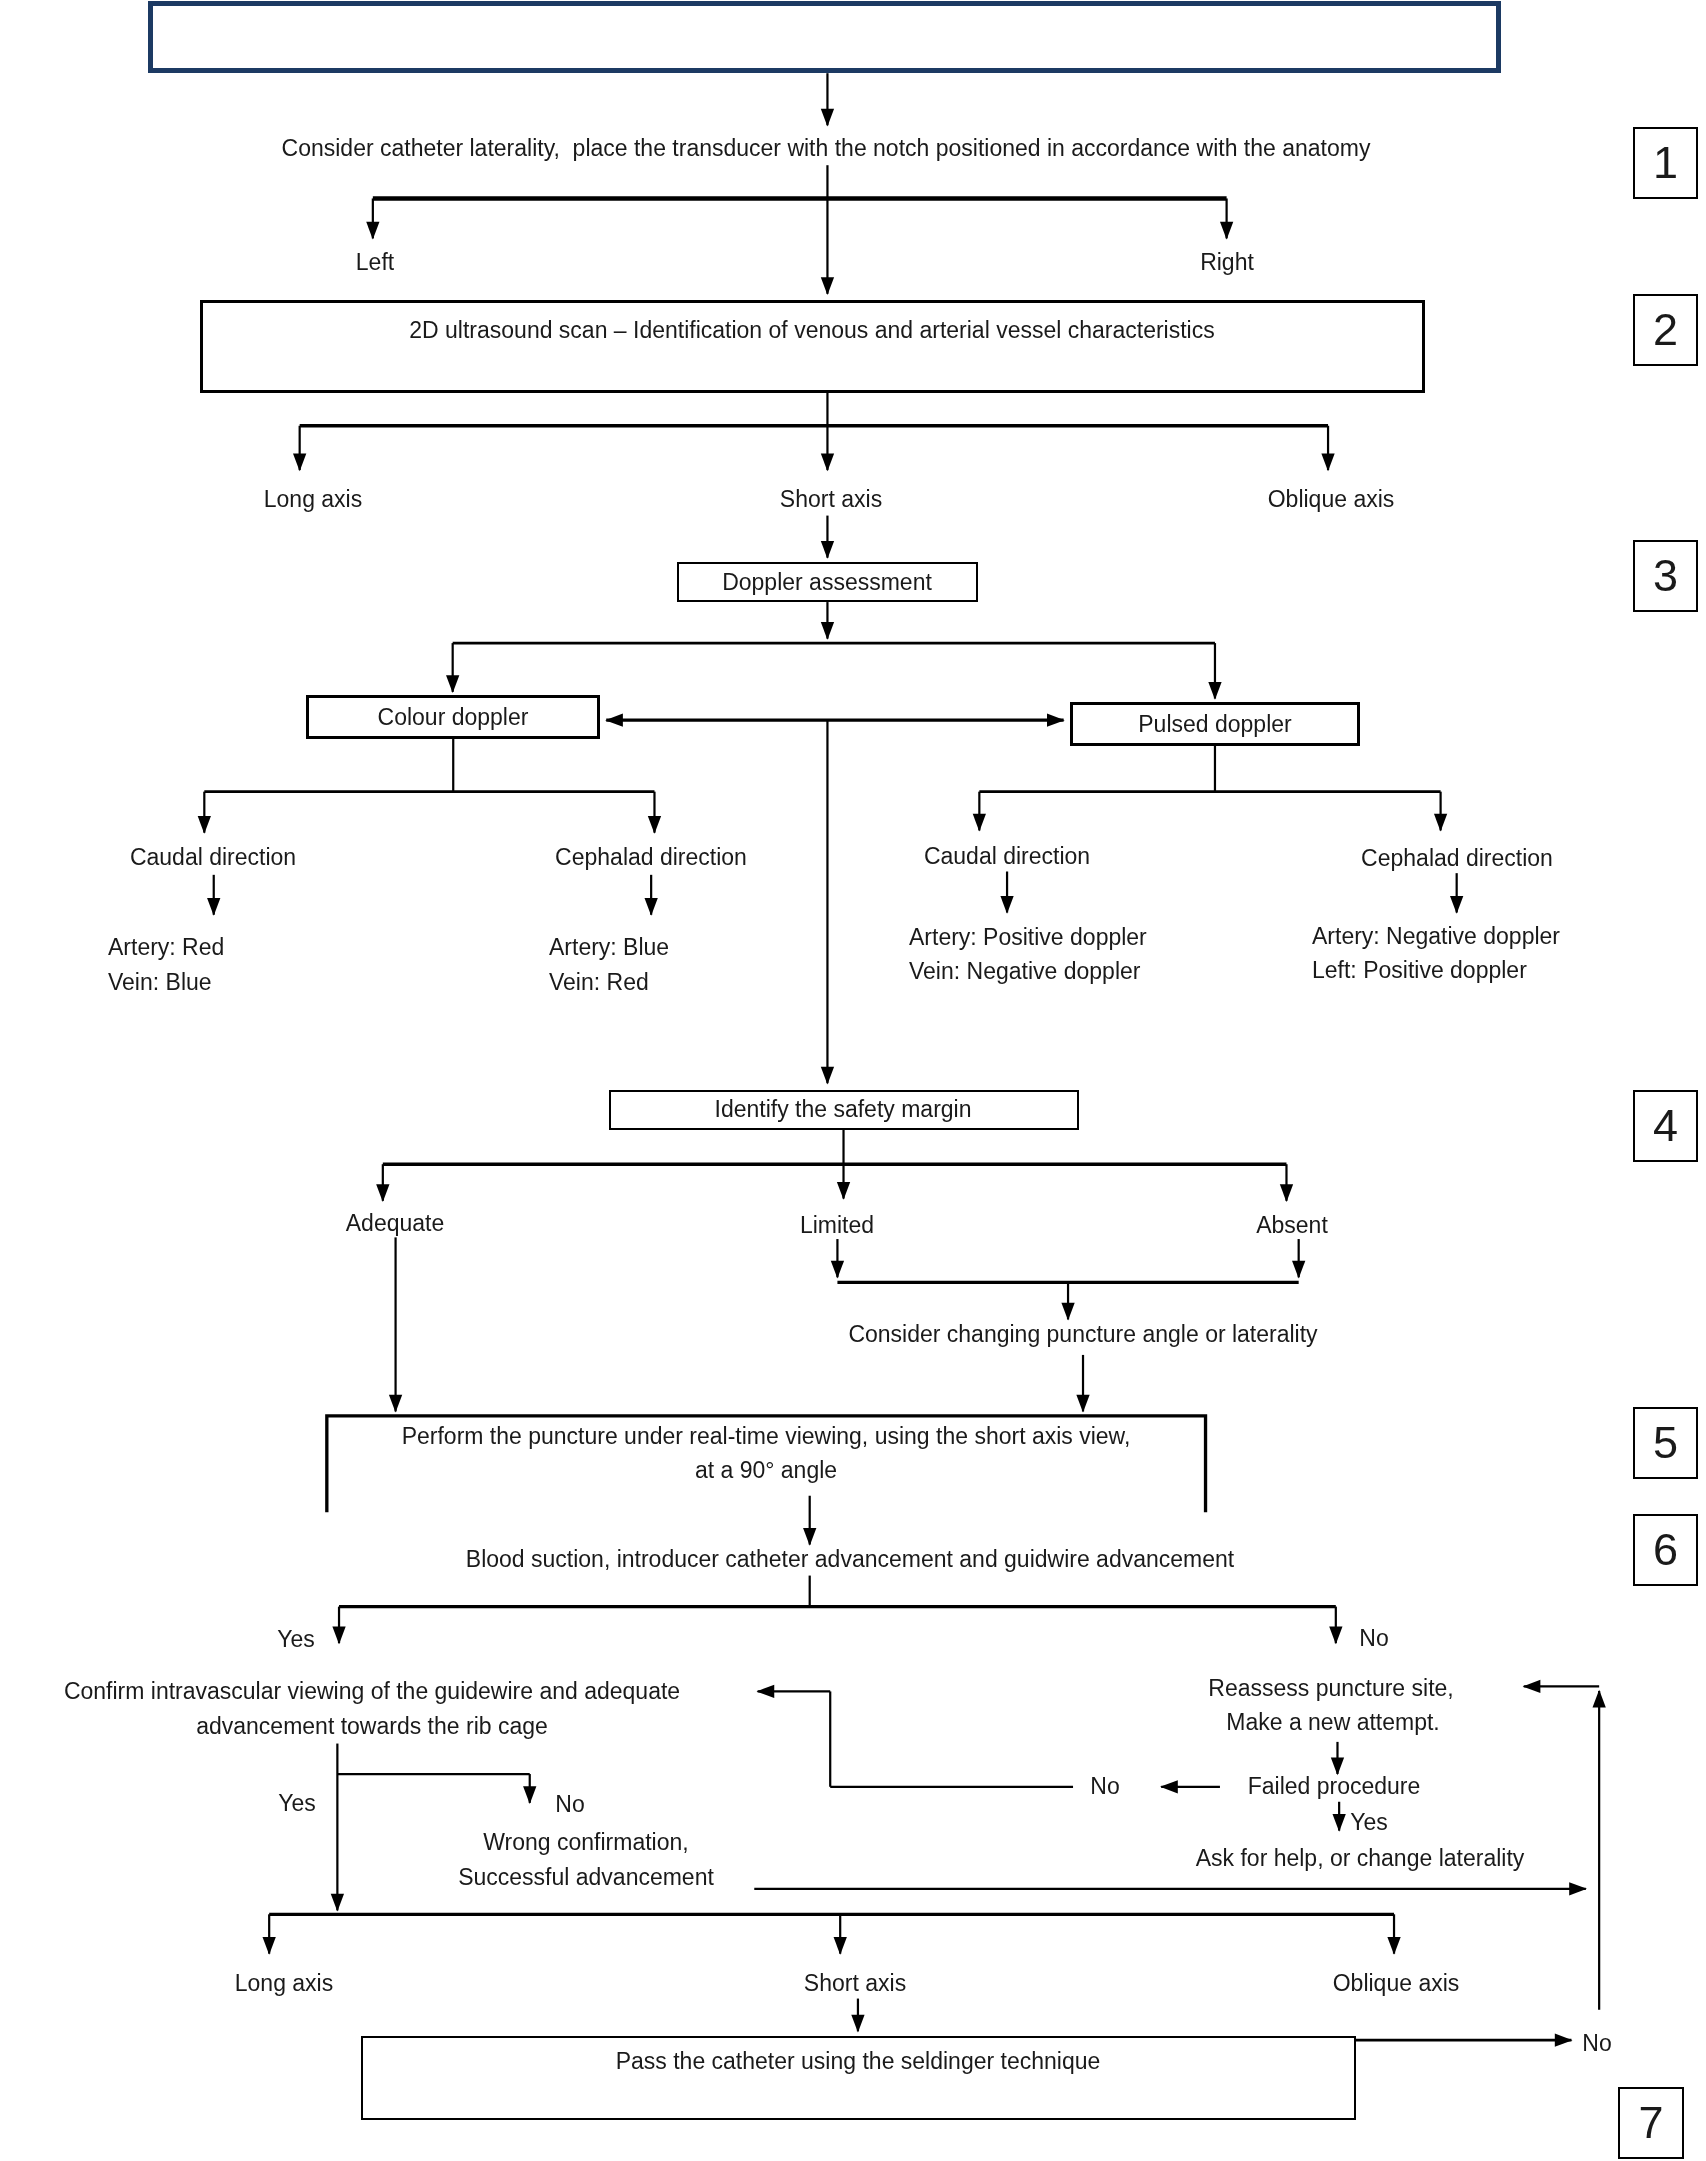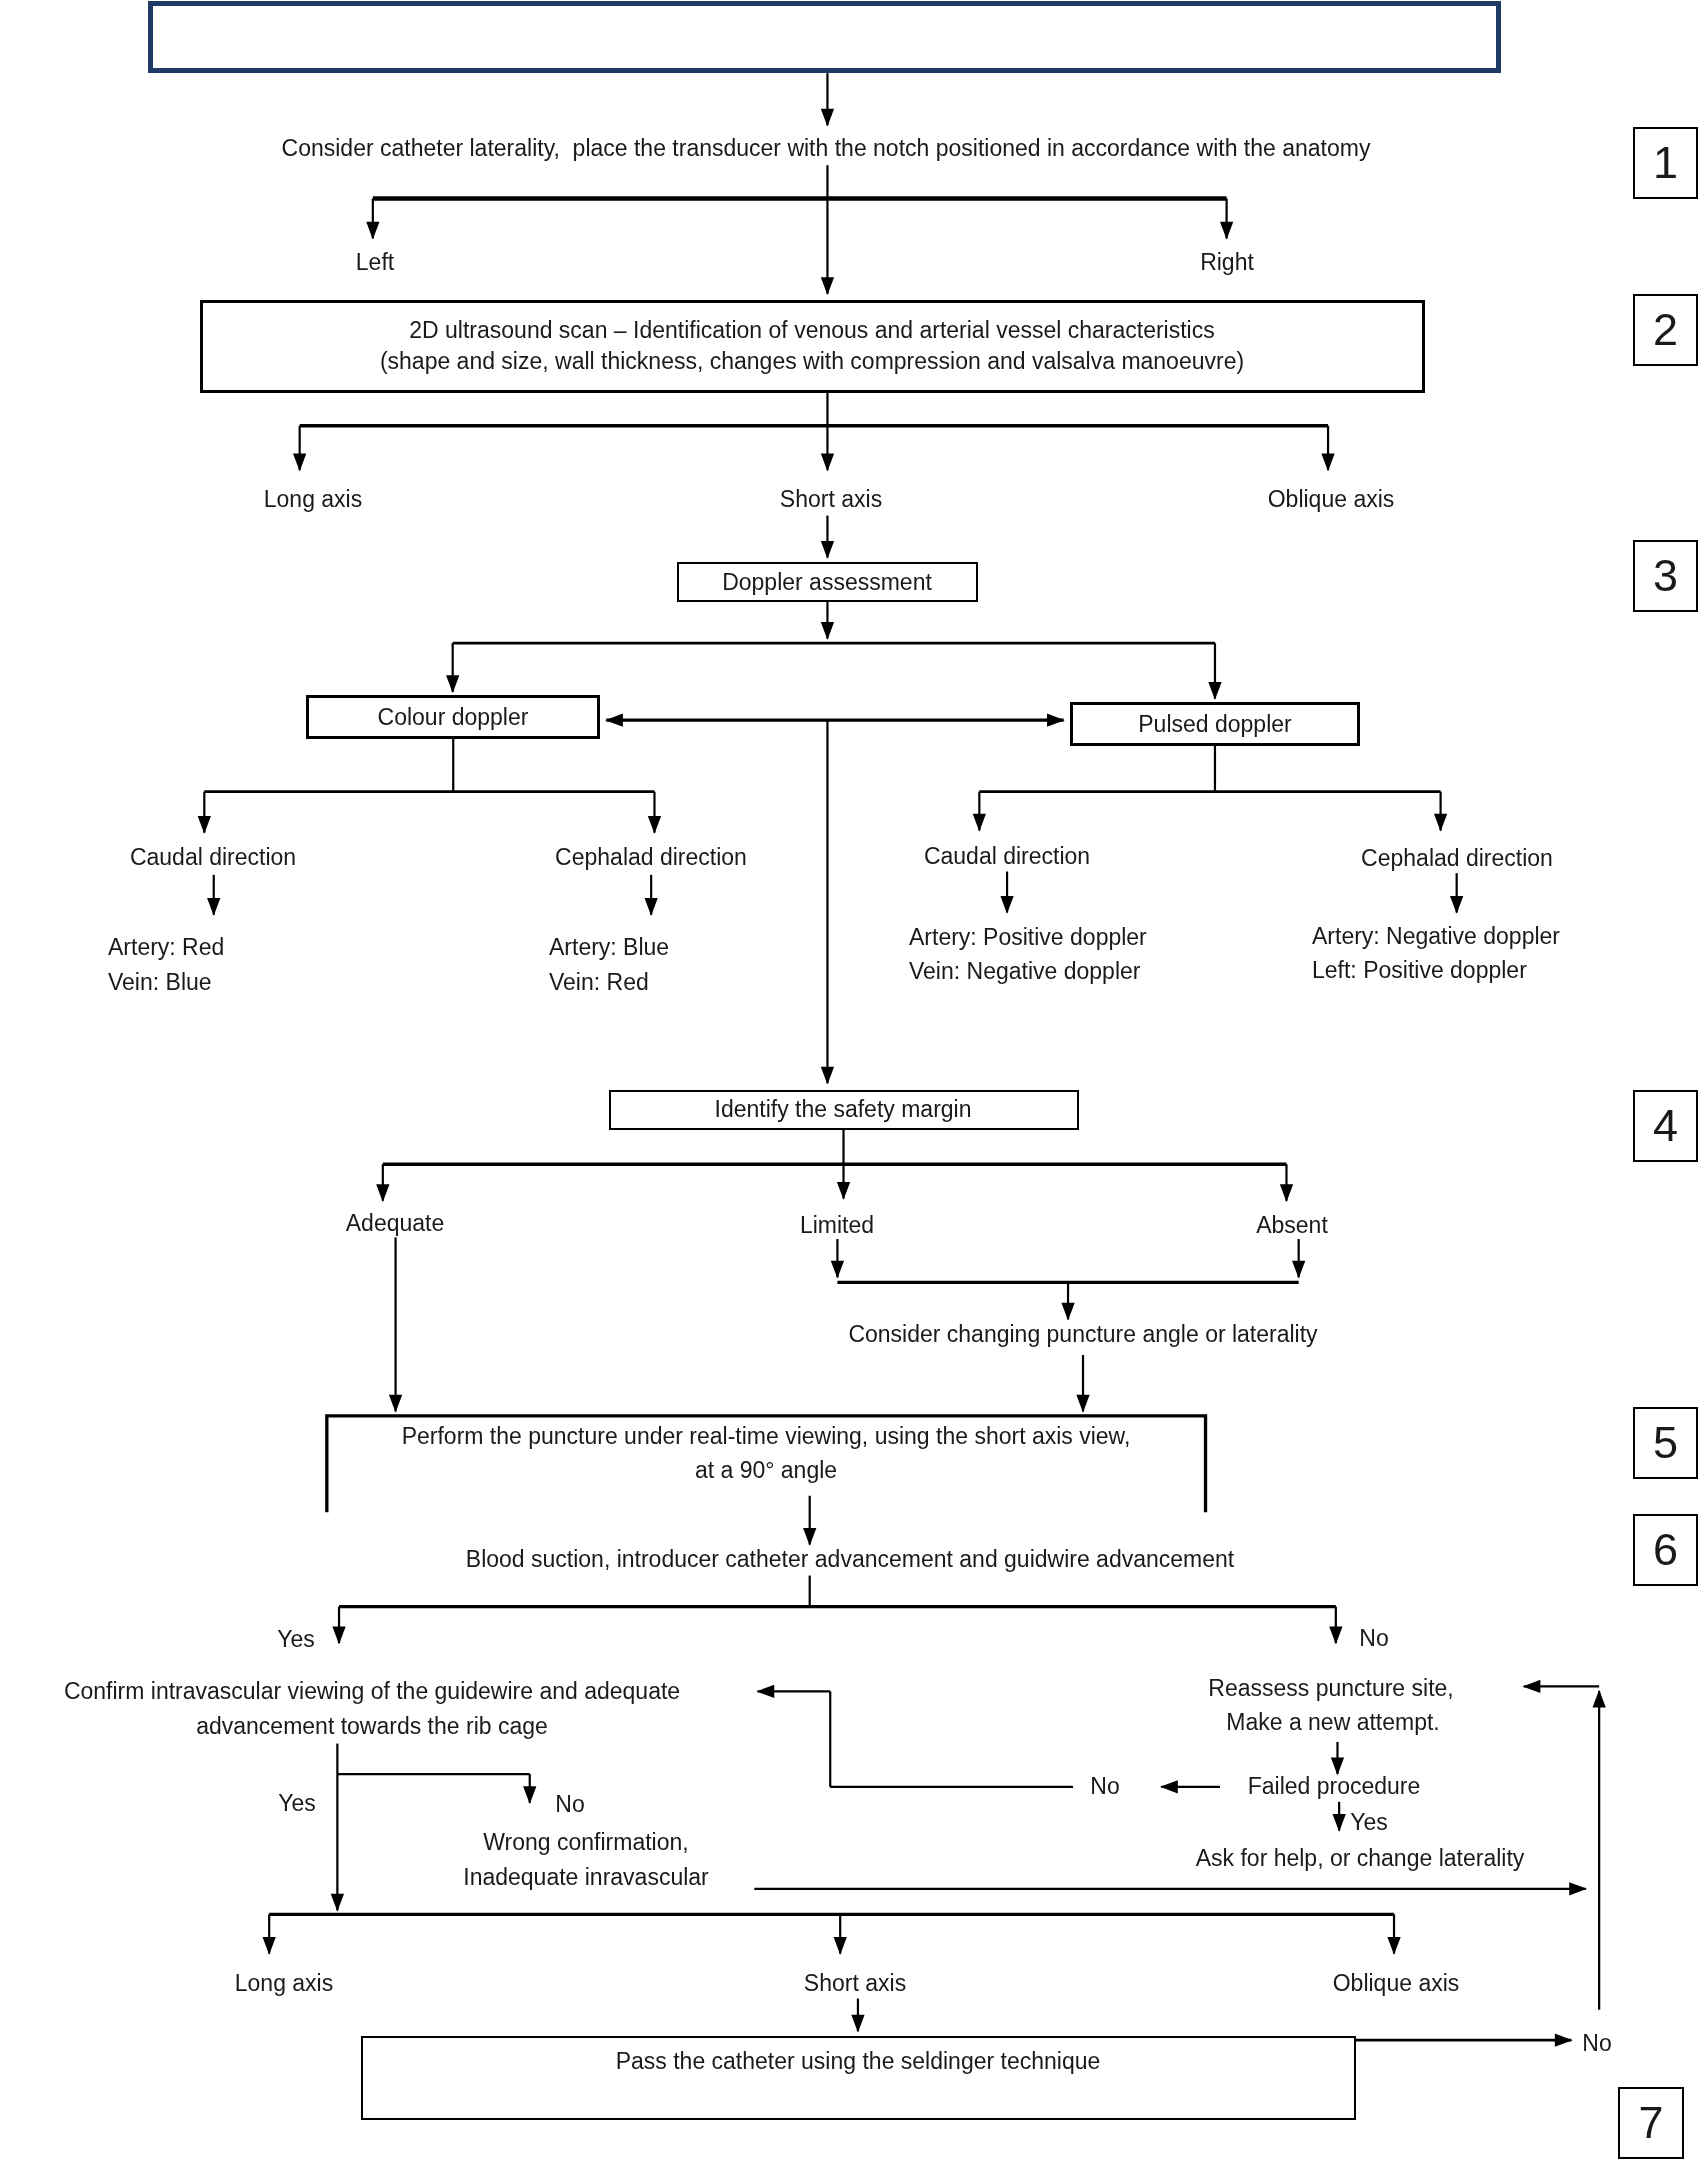--- a/index.html
+++ b/index.html
@@ -184,21 +184,20 @@
   <div class="num" style="left:1618px;top:2087px;width:66px;height:72px;">
       <span>7</span>
     </div>
 
 
   <div class="lb" style="left:826px;top:149px;">Consider catheter laterality,  place the transducer with the notch positioned in accordance with the anatomy</div>
   <div class="lb" style="left:375px;top:263px;">Left</div>
   <div class="lb" style="left:1227px;top:263px;">Right</div>
 
   <div class="lb" style="left:812px;top:331px;">2D ultrasound scan – Identification of venous and arterial vessel characteristics</div>
-  <div class="lb" style="left:812px;top:362px;">(shape and size, wall thickness, changes with compression and valsalva manoeuvre)</div>
 
   <div class="lb" style="left:313px;top:500px;">Long axis</div>
   <div class="lb" style="left:831px;top:500px;">Short axis</div>
   <div class="lb" style="left:1331px;top:500px;">Oblique axis</div>
 
   <div class="lb" style="left:827px;top:583px;">Doppler assessment</div>
   <div class="lb" style="left:453px;top:718px;">Colour doppler</div>
   <div class="lb" style="left:1215px;top:725px;">Pulsed doppler</div>
 
   <div class="lb" style="left:213px;top:858px;">Caudal direction</div>
@@ -229,21 +228,21 @@
 
   <div class="lb" style="left:296px;top:1640px;">Yes</div>
   <div class="lb" style="left:1374px;top:1639px;">No</div>
 
   <div class="lb" style="left:372px;top:1692px;">Confirm intravascular viewing of the guidewire and adequate</div>
   <div class="lb" style="left:372px;top:1727px;">advancement towards the rib cage</div>
 
   <div class="lb" style="left:297px;top:1804px;">Yes</div>
   <div class="lb" style="left:570px;top:1805px;">No</div>
   <div class="lb" style="left:586px;top:1843px;">Wrong confirmation,</div>
-  <div class="lb" style="left:586px;top:1878px;">Inadequate inravascular</div>
+  <div class="lb" style="left:586px;top:1878px;">Successful advancement</div>
 
   <div class="lb" style="left:1331px;top:1689px;">Reassess puncture site,</div>
   <div class="lb" style="left:1333px;top:1723px;">Make a new attempt.</div>
   <div class="lb" style="left:1334px;top:1787px;">Failed procedure</div>
   <div class="lb" style="left:1105px;top:1787px;">No</div>
   <div class="lb" style="left:1369px;top:1823px;">Yes</div>
   <div class="lb" style="left:1360px;top:1859px;">Ask for help, or change laterality</div>
 
   <div class="lb" style="left:284px;top:1984px;">Long axis</div>
   <div class="lb" style="left:855px;top:1984px;">Short axis</div>

